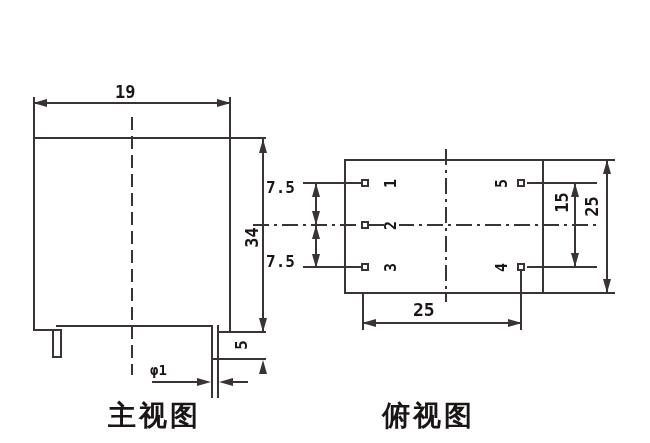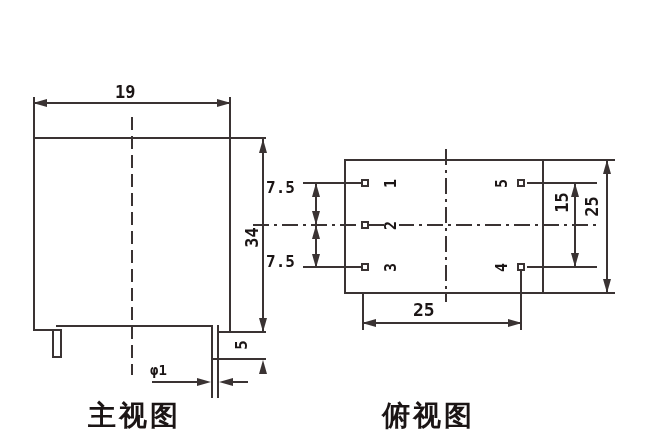--- a/index.html
+++ b/index.html
@@ -59,21 +59,21 @@
   <div class="ln" style="left:211px;top:358px;width:55px;height:2px;"></div>
   <div class="a a-up" style="left:259px;top:360px;"></div>
   <div class="dim rot" style="left:237px;top:337px;">5</div>
 
   <div class="ln" style="left:152px;top:381px;width:48px;height:2px;"></div>
   <div class="a a-right" style="left:197px;top:378px;"></div>
   <div class="a a-left" style="left:219px;top:378px;"></div>
   <div class="ln" style="left:231px;top:381px;width:17px;height:2px;"></div>
   <div class="dim" style="left:150px;top:363px;font-size:14px;font-weight:600;">φ1</div>
 
-  <div class="viewlab" style="left:88px;top:397px;">主视图</div>
+  <div class="viewlab" style="left:108px;top:397px;">主视图</div>
 
   <div class="ln" style="left:344px;top:159px;width:271px;height:2px;"></div>
   <div class="ln" style="left:344px;top:292px;width:271px;height:2px;"></div>
   <div class="ln" style="left:344px;top:159px;width:2px;height:135px;"></div>
   <div class="ln" style="left:542px;top:159px;width:2px;height:135px;"></div>
 
   <div class="dashdot-v" style="left:445px;top:149px;height:153px;"></div>
   <div class="dashdot-h" style="left:253px;top:224px;width:348px;"></div>
 
   <div class="ln" style="left:303px;top:182px;width:58px;height:2px;"></div>

